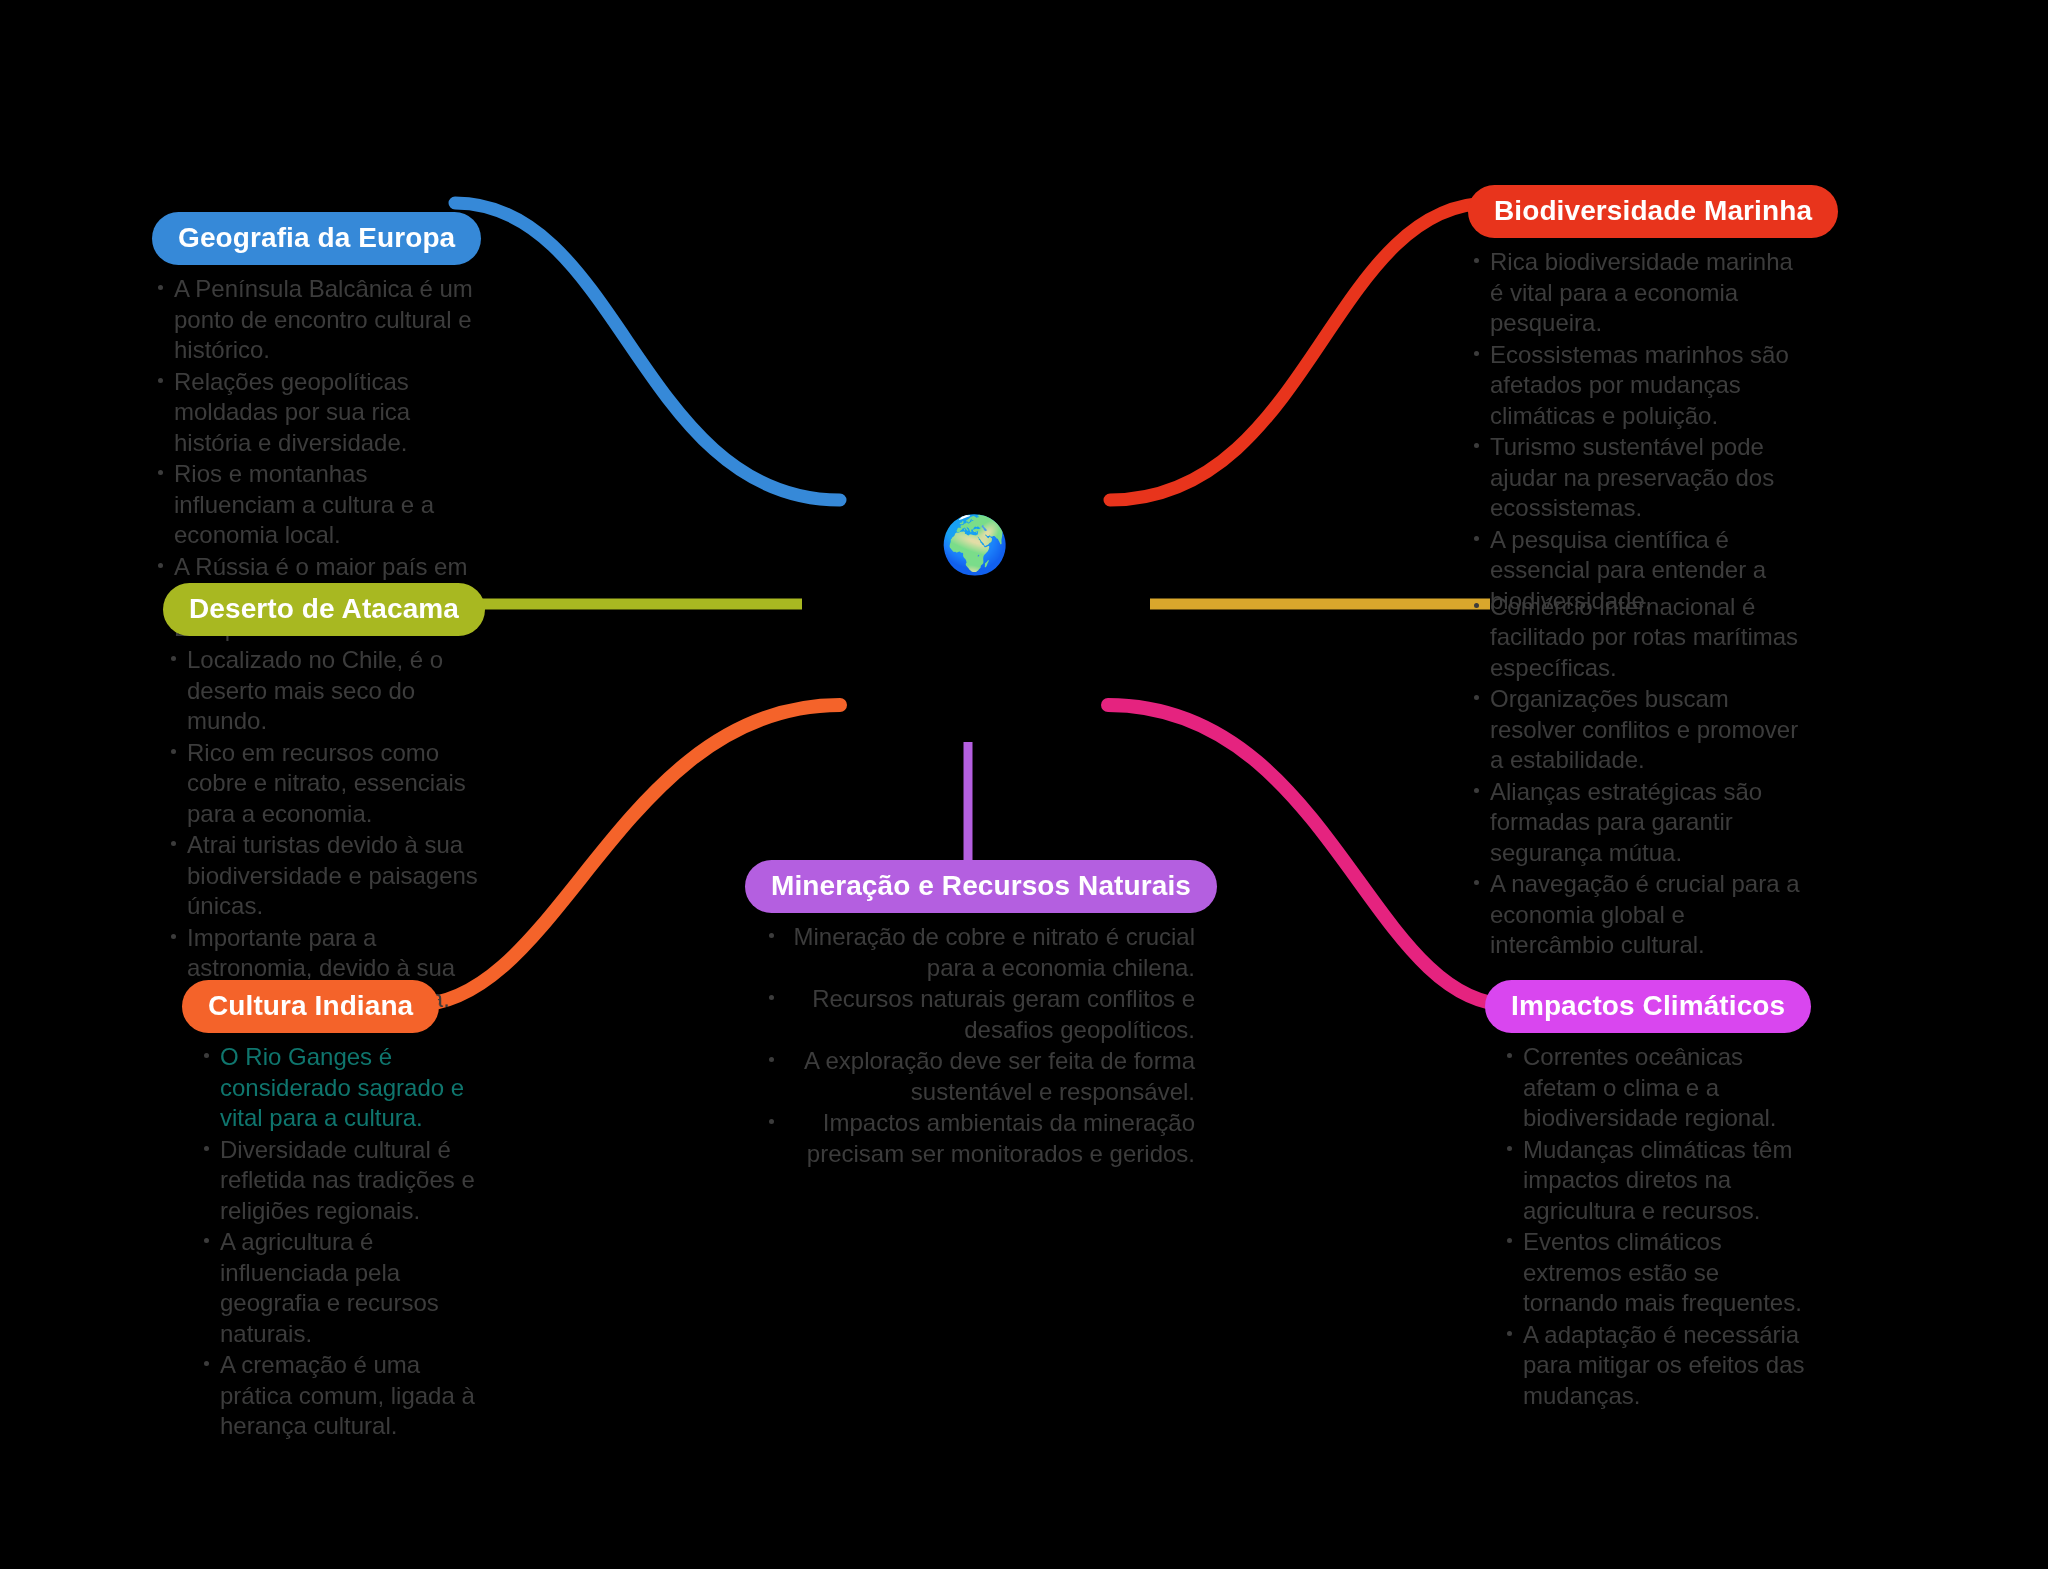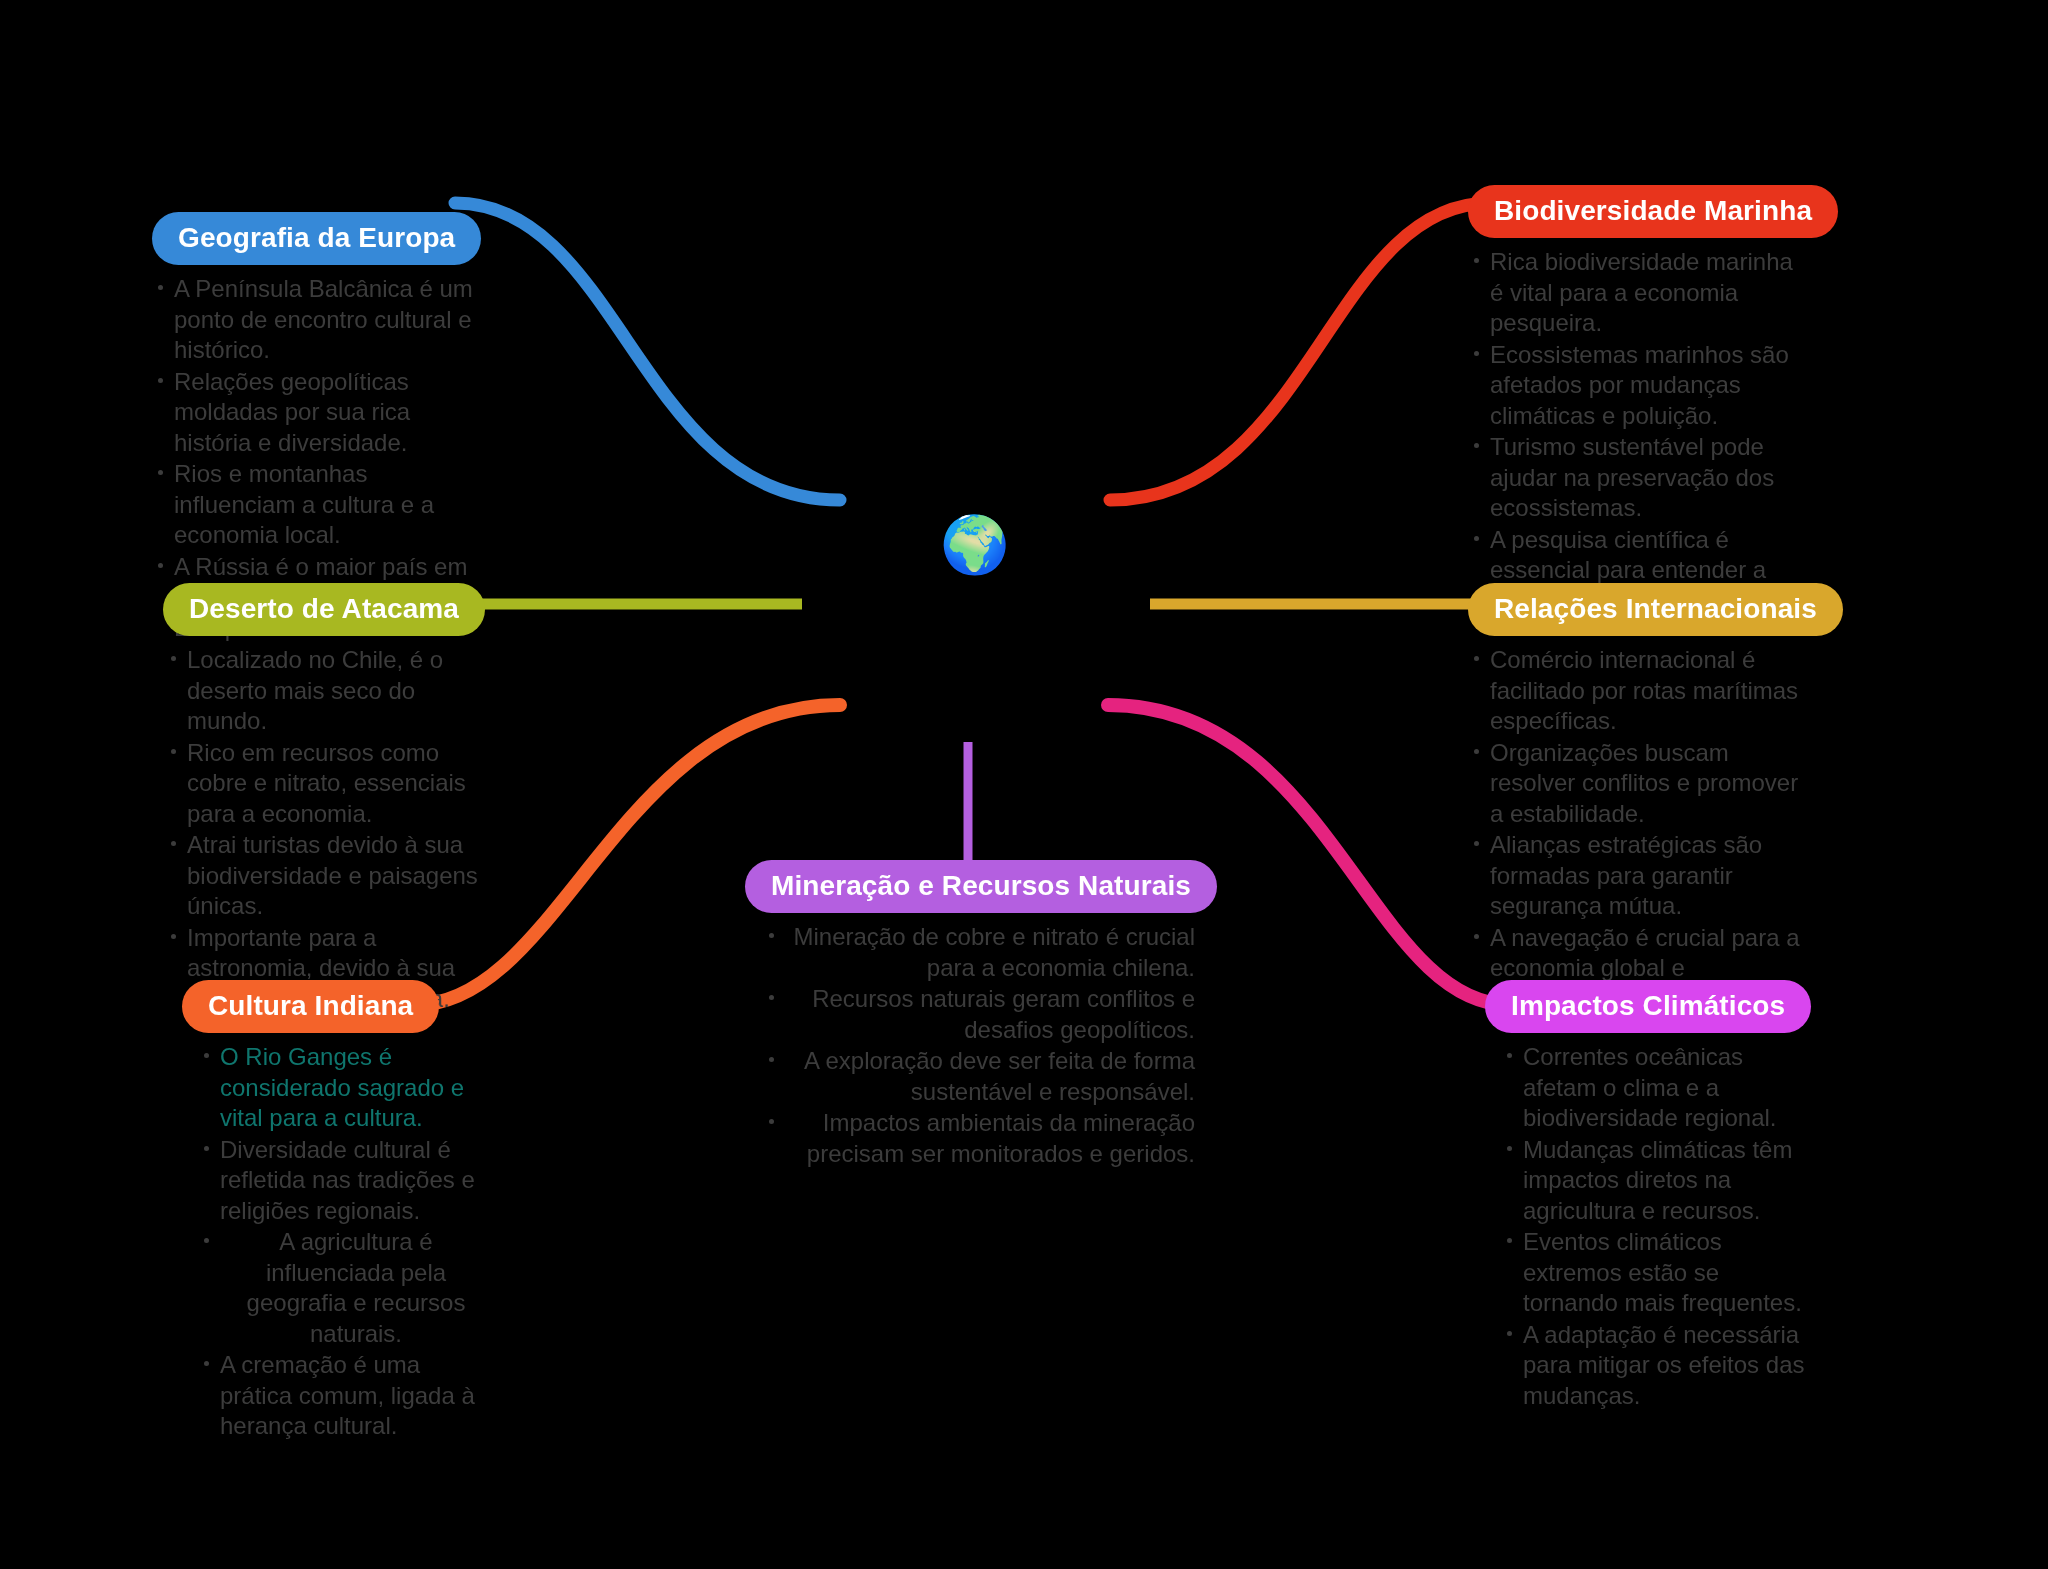--- a/index.html
+++ b/index.html
@@ -156,35 +156,34 @@
     <div class="pill" style="background: rgb(232, 52, 28);">Biodiversidade Marinha</div>
     <ul class="bullets">
       <li style="color: rgb(60, 60, 60);">Rica biodiversidade marinha é vital para a economia pesqueira.</li>
       <li style="color: rgb(60, 60, 60);">Ecossistemas marinhos são afetados por mudanças climáticas e poluição.</li>
       <li style="color: rgb(60, 60, 60);">Turismo sustentável pode ajudar na preservação dos ecossistemas.</li>
       <li style="color: rgb(60, 60, 60);">A pesquisa científica é essencial para entender a biodiversidade.</li>
     </ul>
   </div>
 
   <div class="branch" id="branch-relacoes">
-    <div class="pill" style="background: rgb(217, 167, 44);">Relações Internacionais</div>
     <ul class="bullets">
       <li style="color: rgb(60, 60, 60);">Comércio internacional é facilitado por rotas marítimas específicas.</li>
       <li style="color: rgb(60, 60, 60);">Organizações buscam resolver conflitos e promover a estabilidade.</li>
       <li style="color: rgb(60, 60, 60);">Alianças estratégicas são formadas para garantir segurança mútua.</li>
       <li style="color: rgb(60, 60, 60);">A navegação é crucial para a economia global e intercâmbio cultural.</li>
     </ul>
   </div>
 
   <div class="branch" id="branch-cultura">
     <div class="pill" style="background: rgb(244, 99, 42);">Cultura Indiana</div>
     <ul class="bullets">
       <li style="color: #0f766e;">O Rio Ganges é considerado sagrado e vital para a cultura.</li>
       <li style="color: rgb(60, 60, 60);">Diversidade cultural é refletida nas tradições e religiões regionais.</li>
-      <li style="color: rgb(60, 60, 60); text-align: center;">A agricultura é influenciada pela geografia e recursos naturais.</li>
+      <li style="color: rgb(60, 60, 60);">A agricultura é influenciada pela geografia e recursos naturais.</li>
       <li style="color: rgb(60, 60, 60);">A cremação é uma prática comum, ligada à herança cultural.</li>
     </ul>
   </div>
 
   <div class="branch" id="branch-impactos">
     <div class="pill" style="background: #d946ef;">Impactos Climáticos</div>
     <ul class="bullets">
       <li style="color: rgb(60, 60, 60);">Correntes oceânicas afetam o clima e a biodiversidade regional.</li>
       <li style="color: rgb(60, 60, 60);">Mudanças climáticas têm impactos diretos na agricultura e recursos.</li>
       <li style="color: rgb(60, 60, 60);">Eventos climáticos extremos estão se tornando mais frequentes.</li>

